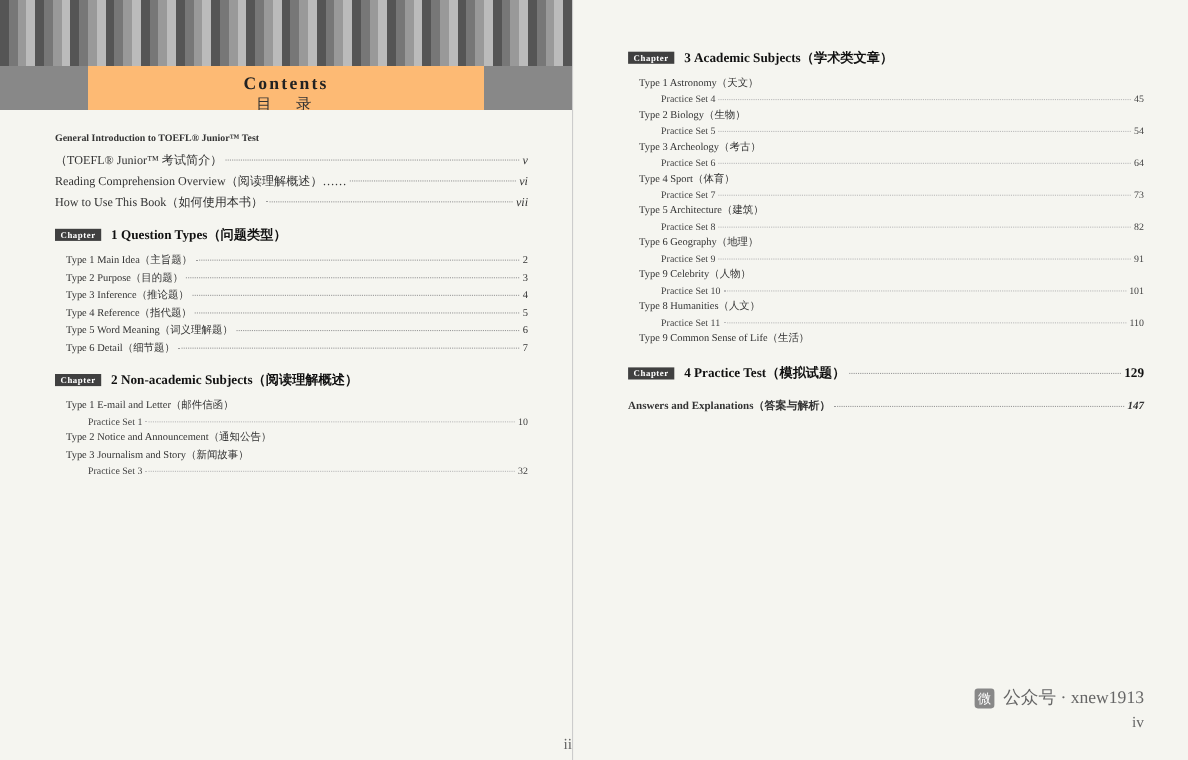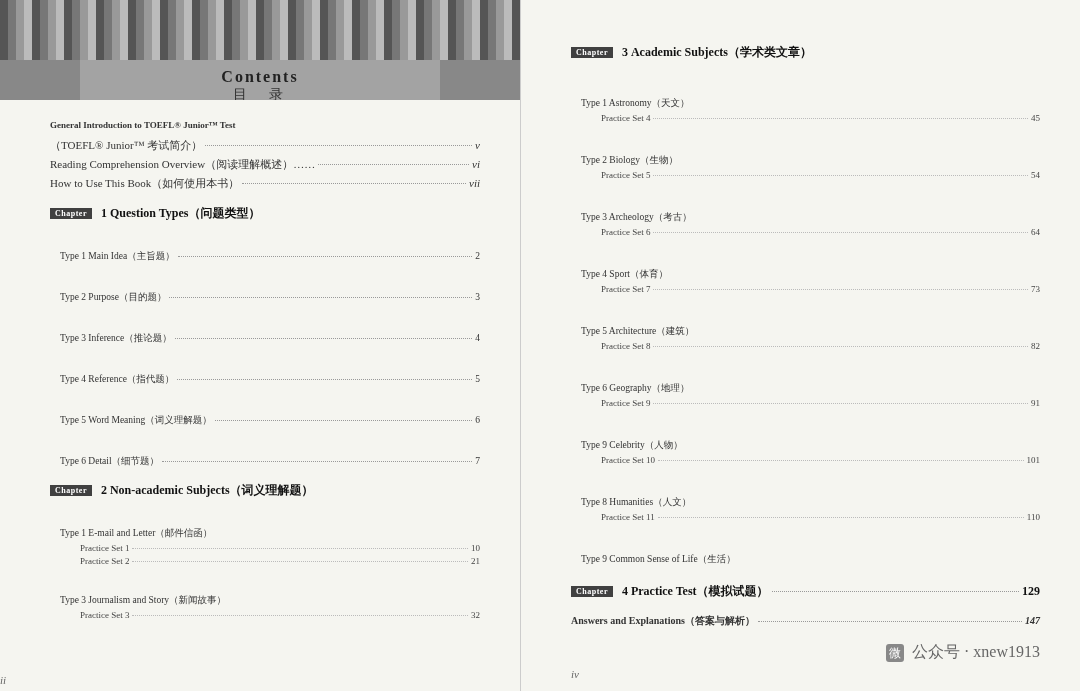--- a/index.html
+++ b/index.html
@@ -50,21 +50,21 @@
       background: repeating-linear-gradient(
         90deg,
         #555 0px, #555 8px,
         #777 8px, #777 16px,
         #999 16px, #999 24px,
         #bbb 24px, #bbb 32px
       );
     }
 
     .contents-box {
-      background: #a3a3a3;
+      background: #fdba74;
       text-align: center;
       padding: 8px 20px;
       margin: 0 80px;
     }
 
     .contents-title {
       font-size: 16px;
       font-weight: bold;
       color: #222;
       letter-spacing: 2px;
@@ -135,21 +135,20 @@
       color: #111;
     }
 
     .type-item {
       font-size: 9.5px;
       color: #333;
       display: flex;
       align-items: baseline;
       margin-bottom: 3px;
       padding-left: 10px;
-      margin-top: 28px;
     }
 
     .type-item .label {
       white-space: nowrap;
     }
 
     .type-item .dots {
       flex: 1;
       border-bottom: 1px dotted #999;
       margin: 0 3px;
@@ -180,25 +179,24 @@
       margin: 0 3px;
       height: 1px;
       align-self: center;
     }
 
     .practice-item .page-num {
       white-space: nowrap;
     }
 
     .page-number {
-      text-align: left;
-      font-size: 11px;
+      text-align: right;
+      font-size: 14px;
       color: #666;
       padding: 5px 0;
-      font-style: italic;
     }
 
     .footer-watermark {
       margin-top: auto;
       text-align: right;
       font-size: 16px;
       color: #666;
       padding-top: 10px;
     }
 
@@ -282,36 +280,34 @@
     </div>
     <div class="type-item">
       <span class="label">Type 6 Detail（细节题）</span>
       <span class="dots"></span>
       <span class="page-num">7</span>
     </div>
 
     <div class="chapter-header">
       <span class="chapter-badge">Chapter</span>
       <span class="chapter-title">&nbsp;2&nbsp;</span>
-      <span class="chapter-title">Non-academic Subjects（词义理解题）</span>
+      <span class="chapter-title">Non-academic Subjects（阅读理解概述）</span>
     </div>
 
     <div class="type-item">
       <span class="label">Type 1 E-mail and Letter（邮件信函）</span>
     </div>
     <div class="practice-item">
       <span class="label">Practice Set 1</span>
       <span class="dots"></span>
       <span class="page-num">10</span>
     </div>
 
-    <div class="practice-item">
-      <span class="label">Practice Set 2</span>
-      <span class="dots"></span>
-      <span class="page-num">21</span>
+    <div class="type-item">
+      <span class="label">Type 2 Notice and Announcement（通知公告）</span>
     </div>
 
     <div class="type-item">
       <span class="label">Type 3 Journalism and Story（新闻故事）</span>
     </div>
     <div class="practice-item">
       <span class="label">Practice Set 3</span>
       <span class="dots"></span>
       <span class="page-num">32</span>
     </div>

